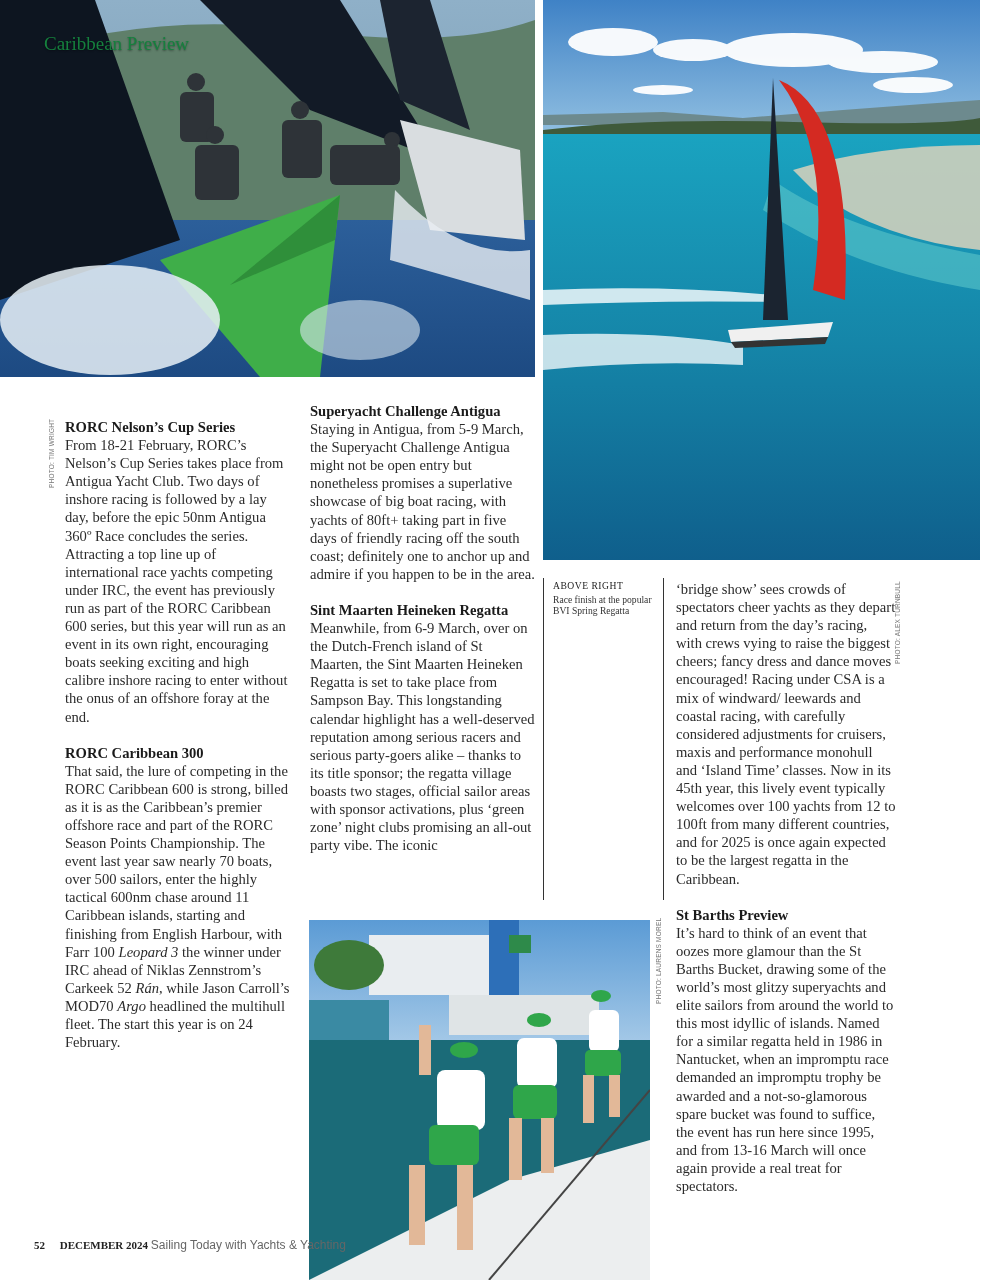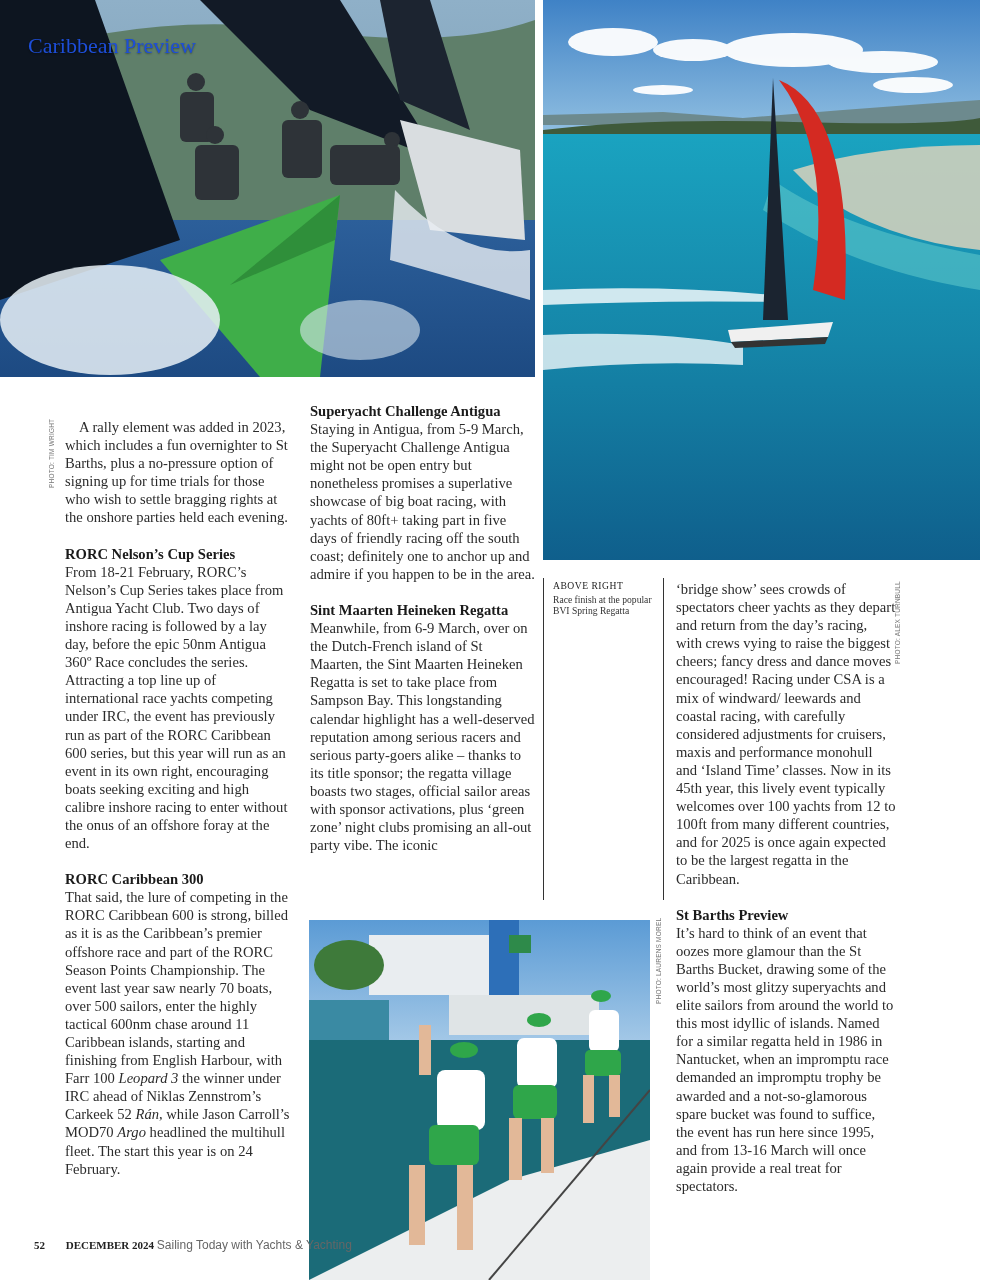--- a/index.html
+++ b/index.html
@@ -1,30 +1,30 @@
 <!DOCTYPE html>
 <html><head>
 <meta charset="utf-8">
 <style>
   html, body { margin:0; padding:0; }
   body { width:981px; height:1280px; position:relative; overflow:hidden; background:#ffffff; font-family:"DejaVu Serif", "Liberation Serif", serif; color:#2a2a2a; }
   .photo { position:absolute; overflow:hidden; }
   .photo svg { display:block; width:100%; height:100%; }
-  .section-label { position:absolute; left:28px; top:33px; font-family:"Liberation Serif", serif; font-size:22px; color:#1d4ed8; text-shadow:0 1px 2px rgba(0,0,0,.4); }
+  .section-label { position:absolute; left:44px; top:33px; font-family:"Liberation Serif", serif; font-size:19px; color:#15803d; text-shadow:0 1px 2px rgba(0,0,0,.4); }
   .col { position:absolute; font-family:"Liberation Serif", serif; font-size:14.6px; line-height:18.1px; color:#2b2b2b; }
   .col p { margin:0 0 18px 0; }
   .col h3 { margin:0; font-size:14.6px; font-weight:bold; color:#1a1a1a; }
   .indent { text-indent:14px; }
   .credit { position:absolute; font-family:"Liberation Sans", sans-serif; font-size:6.5px; color:#777; letter-spacing:.2px; transform-origin:left top; transform:rotate(-90deg); white-space:nowrap; }
   .captions { position:absolute; left:553px; top:580px; width:103px; font-family:"Liberation Serif", serif; font-size:9.6px; line-height:11.6px; color:#333; }
   .cap-block { margin-bottom:12px; }
   .cap-head { font-weight:normal; letter-spacing:.5px; color:#222; margin-bottom:2px; }
   .vrule { position:absolute; width:1px; background:#333; }
   .footer { position:absolute; top:1238px; left:34px; font-family:"Liberation Serif", serif; font-size:11px; color:#222; white-space:nowrap; }
-  .footer .pg { font-weight:bold; margin-right:18px; }
+  .footer .pg { font-weight:bold; margin-right:12px; }
   .footer .month { font-weight:bold; }
   .footer .mag { font-family:"Liberation Sans", sans-serif; font-size:12px; color:#666; }
 </style>
 </head>
 <body>
 
 <div class="photo" style="left:0;top:0;width:535px;height:377px;">
   <svg viewBox="0 0 535 377" preserveAspectRatio="none">
     <defs>
       <linearGradient id="tlsky" x1="0" y1="0" x2="0" y2="1">
@@ -149,21 +149,20 @@
     </g>
     <line x1="180" y1="360" x2="341" y2="170" stroke="#444" stroke-width="2"></line>
   </svg>
 </div>
 
 <div class="credit" style="left:48px;top:488px;">PHOTO: TIM WRIGHT</div>
 <div class="credit" style="left:894px;top:664px;">PHOTO: ALEX TURNBULL</div>
 <div class="credit" style="left:655px;top:1004px;">PHOTO: LAURENS MOREL</div>
 
 <div class="col" style="left:65px;top:418px;width:225px;">
-  <p class="indent">A rally element was added in 2023, which includes a fun overnighter to St Barths, plus a no-pressure option of signing up for time trials for those who wish to settle bragging rights at the onshore parties held each evening.</p>
   <h3>RORC Nelson’s Cup Series</h3>
   <p>From 18-21 February, RORC’s Nelson’s Cup Series takes place from Antigua Yacht Club. Two days of inshore racing is followed by a lay day, before the epic 50nm Antigua 360º Race concludes the series. Attracting a top line up of international race yachts competing under IRC, the event has previously run as part of the RORC Caribbean 600 series, but this year will run as an event in its own right, encouraging boats seeking exciting and high calibre inshore racing to enter without the onus of an offshore foray at the end.</p>
   <h3>RORC Caribbean 300</h3>
   <p><span>That said, the lure of competing in the RORC Caribbean 600 is strong, billed as it is as the Caribbean’s premier offshore race and part of the RORC Season Points Championship. The event last year saw nearly 70 boats, over 500 sailors, enter the highly tactical 600nm chase around 11 Caribbean islands, starting and finishing from English Harbour, with Farr 100 </span><i>Leopard 3</i><span> the winner under IRC ahead of Niklas Zennstrom’s Carkeek 52 </span><i>Rán</i><span>, while Jason Carroll’s MOD70 </span><i>Argo</i><span> headlined the multihull fleet. The start this year is on 24 February.</span></p>
 </div>
 
 <div class="col" style="left:310px;top:402px;width:225px;">
   <h3>Superyacht Challenge Antigua</h3>
   <p>Staying in Antigua, from 5-9 March, the Superyacht Challenge Antigua might not be open entry but nonetheless promises a superlative showcase of big boat racing, with yachts of 80ft+ taking part in five days of friendly racing off the south coast; definitely one to anchor up and admire if you happen to be in the area.</p>
   <h3>Sint Maarten Heineken Regatta</h3>

